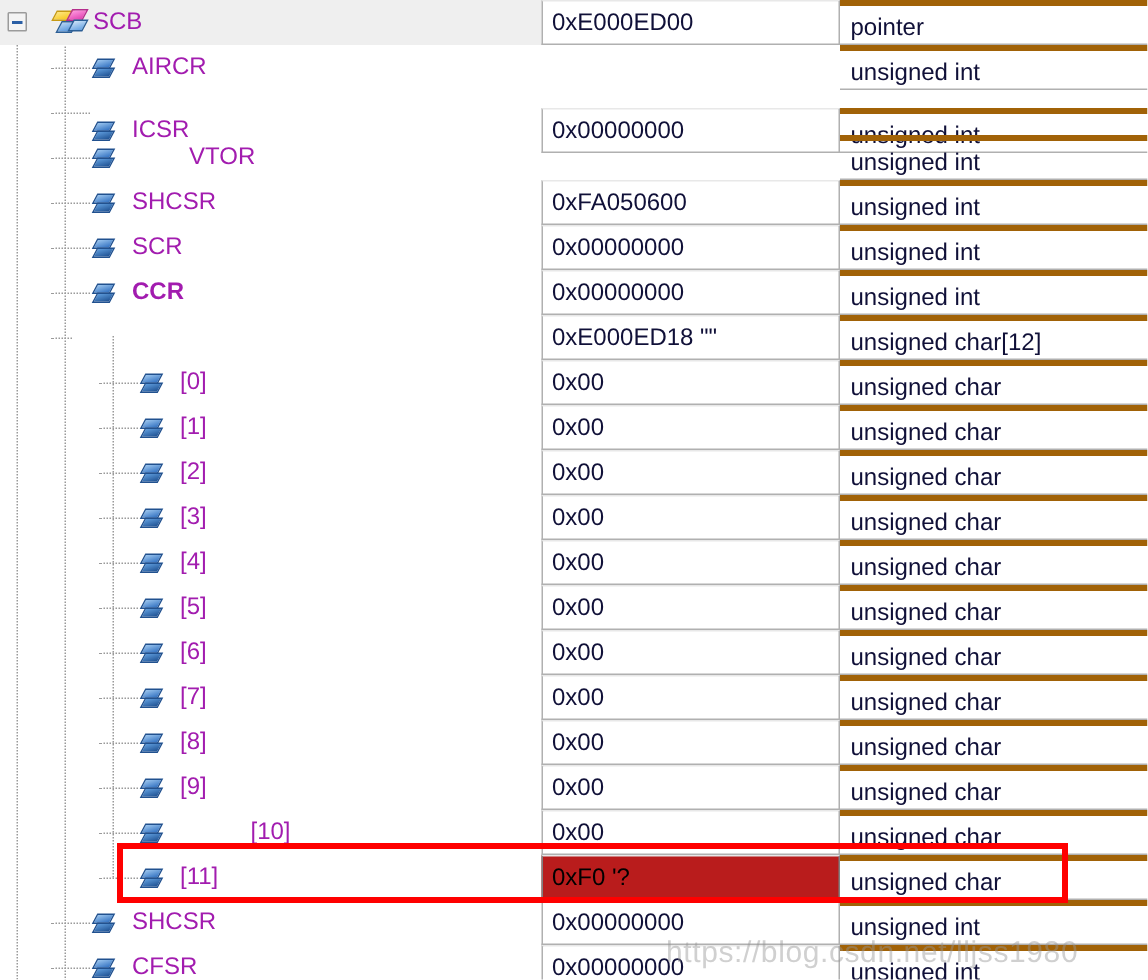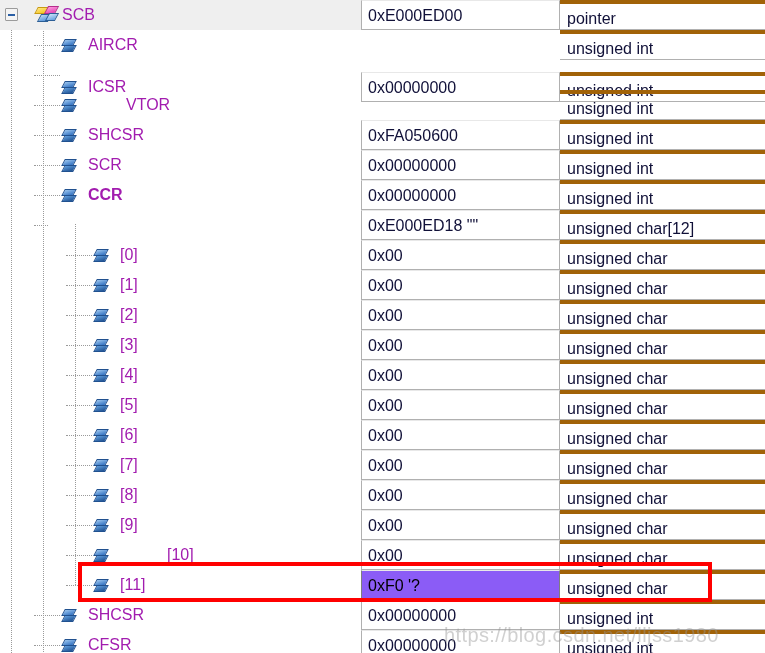--- a/index.html
+++ b/index.html
@@ -61,21 +61,21 @@
     left: 560px;
     width: 205px;
     padding-left: 7px;
     border-bottom: 1px solid #b0b0b0;
     border-top: 4px solid #a16207;
   }
 
   .row.selected .cell-name { background: #efefef; }
 
   .cell-value.sel-teal {
-    background: #8b5cf6;
+    background: #b91c1c;
     color: #000000;
     border-left-color: #7f7f7f;
     border-right-color: #7f7f7f;
   }
 
   
   .tree-lines {
     position: absolute;
     left: 0; top: 0;
     width: 361px; height: 653px;

